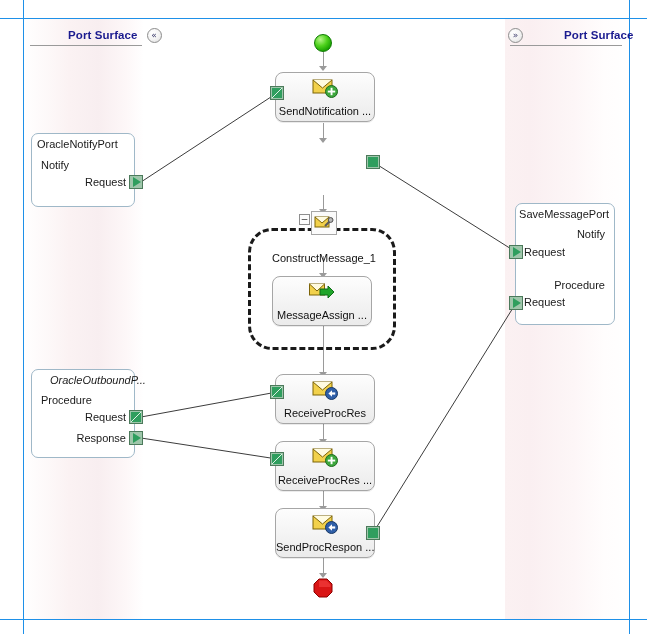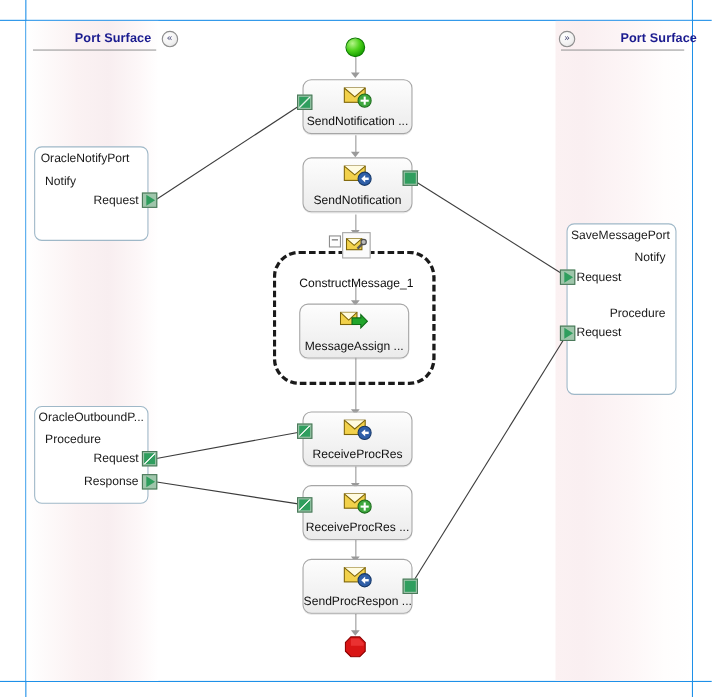--- a/index.html
+++ b/index.html
@@ -221,32 +221,20 @@
         <rect x="18.6" y="10.8" width="1.9" height="7.4" fill="#ffffff"></rect>
         <rect x="15.8" y="13.6" width="7.4" height="1.9" fill="#ffffff"></rect>
       </svg>
     </span>
     <span class="caption">SendNotification ...</span>
   </div>
   <span class="handle sq-diag" style="left:270px;top:86px;">
       <i></i>
     </span>
 
-  <div class="shape" style="left:275px;top:143px;">
-    <span class="glyph">
-      <svg width="26" height="22" viewBox="0 0 26 22">
-        <rect x="1" y="3" width="19" height="13" fill="#f2d14b" stroke="#7d6407" stroke-width="1"></rect>
-        <polyline points="1,3 10.5,11 20,3" fill="#fffbe0" stroke="#7d6407" stroke-width="1"></polyline>
-        <circle cx="19.5" cy="14.5" r="6" fill="#2f5fa8" stroke="#173866" stroke-width="1"></circle>
-        <polygon points="16.4,14.5 20,11.2 20,17.8" fill="#ffffff"></polygon>
-        <rect x="19.8" y="13.4" width="3.4" height="2.2" fill="#ffffff"></rect>
-      </svg>
-    </span>
-    <span class="caption">SendNotification</span>
-  </div>
   <span class="handle" style="left:366px;top:155px;">
       <i></i>
     </span>
 
   <div class="group" style="left:248px;top:228px;width:148px;height:122px;"></div>
   <span class="collapse" style="left:299px;top:214px;">−</span>
   <span class="grp-icon" style="left:311px;top:211px;">
     <svg width="20" height="18" viewBox="0 0 20 18">
       <rect x="1" y="3" width="14" height="10" fill="#f2d14b" stroke="#7d6407" stroke-width="1"></rect>
       <polyline points="1,3 8,9 15,3" fill="#fffbe0" stroke="#7d6407" stroke-width="1"></polyline>
@@ -308,43 +296,43 @@
         <polygon points="16.4,14.5 20,11.2 20,17.8" fill="#ffffff"></polygon>
         <rect x="19.8" y="13.4" width="3.4" height="2.2" fill="#ffffff"></rect>
       </svg>
     </span>
     <span class="caption">SendProcRespon ...</span>
   </div>
   <span class="handle" style="left:366px;top:526px;">
       <i></i>
     </span>
 
-  <div class="port" style="left:31px;top:133px;width:104px;height:86px;text-decoration:underline;">
+  <div class="port" style="left:31px;top:133px;width:104px;height:74px;text-decoration:underline;">
     <span class="port-name" style="left:5px;top:4px;">OracleNotifyPort</span>
     <span class="port-op" style="left:9px;top:25px;">Notify</span>
     <span class="port-line" style="right:8px;top:42px;">Request</span>
   </div>
   <span class="handle tri" style="left:129px;top:175px;">
       <i></i>
     </span>
 
   <div class="port" style="left:31px;top:369px;width:104px;height:89px;">
-    <span class="port-name" style="left:3px;top:4px;">OracleOutboundP...</span>
+    <span class="port-name" style="left:18px;top:4px;font-style:italic;">OracleOutboundP...</span>
     <span class="port-op" style="left:9px;top:24px;">Procedure</span>
     <span class="port-line" style="right:8px;top:41px;">Request</span>
     <span class="port-line" style="right:8px;top:62px;">Response</span>
   </div>
   <span class="handle sq-diag" style="left:129px;top:410px;">
       <i></i>
     </span>
   <span class="handle tri" style="left:129px;top:431px;">
       <i></i>
     </span>
 
-  <div class="port" style="left:515px;top:203px;width:100px;height:156px;">
+  <div class="port" style="left:515px;top:203px;width:100px;height:122px;">
     <span class="port-name" style="right:5px;top:4px;">SaveMessagePort</span>
     <span class="port-op" style="right:9px;top:24px;">Notify</span>
     <span class="port-line" style="left:8px;top:42px;">Request</span>
     <span class="port-op" style="right:9px;top:75px;">Procedure</span>
     <span class="port-line" style="left:8px;top:92px;">Request</span>
   </div>
   <span class="handle tri-out" style="left:509px;top:245px;">
       <i></i>
     </span>
   <span class="handle tri-out" style="left:509px;top:296px;">

